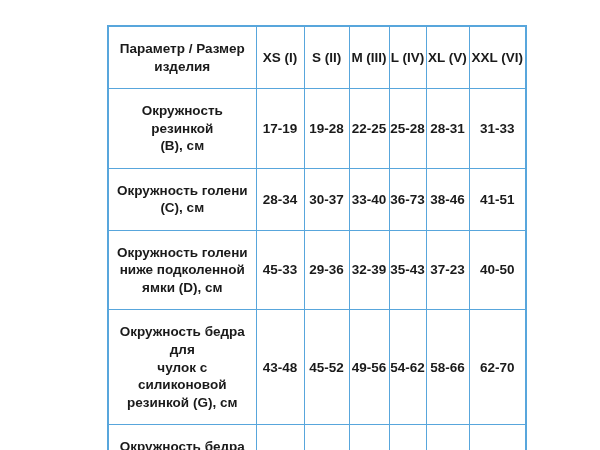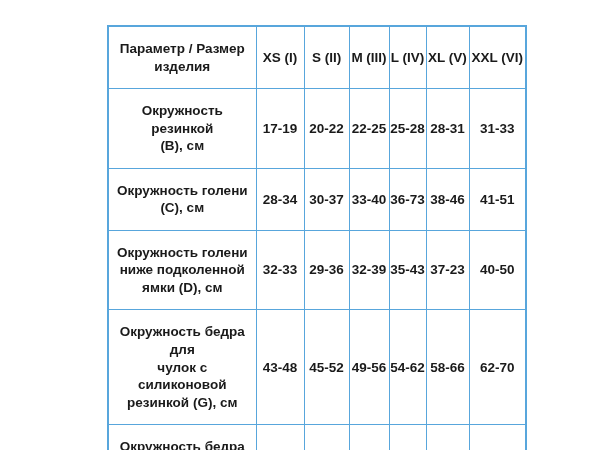--- a/index.html
+++ b/index.html
@@ -57,21 +57,21 @@
         <th>M (III)</th>
         <th>L (IV)</th>
         <th>XL (V)</th>
         <th>XXL (VI)</th>
       </tr>
 
       <tr style="height:36px">
         <td class="lbl">Окружность резинкой
 (B), см</td>
         <td>17-19</td>
-        <td>20-22</td>
+        <td>19-28</td>
         <td>22-25</td>
         <td>25-28</td>
         <td>28-31</td>
         <td>31-33</td>
       </tr>
 
       <tr style="height:41px">
         <td class="lbl">Окружность голени
 (C), см</td>
         <td>28-34</td>
@@ -79,21 +79,21 @@
         <td>33-40</td>
         <td>36-73</td>
         <td>38-46</td>
         <td>41-51</td>
       </tr>
 
       <tr style="height:62px">
         <td class="lbl">Окружность голени
 ниже подколенной
 ямки (D), см</td>
-        <td>32-33</td>
+        <td>45-33</td>
         <td>29-36</td>
         <td>32-39</td>
         <td>35-43</td>
         <td>37-23</td>
         <td>40-50</td>
       </tr>
 
       <tr style="height:61px">
         <td class="lbl">Окружность бедра для
 чулок с силиконовой

